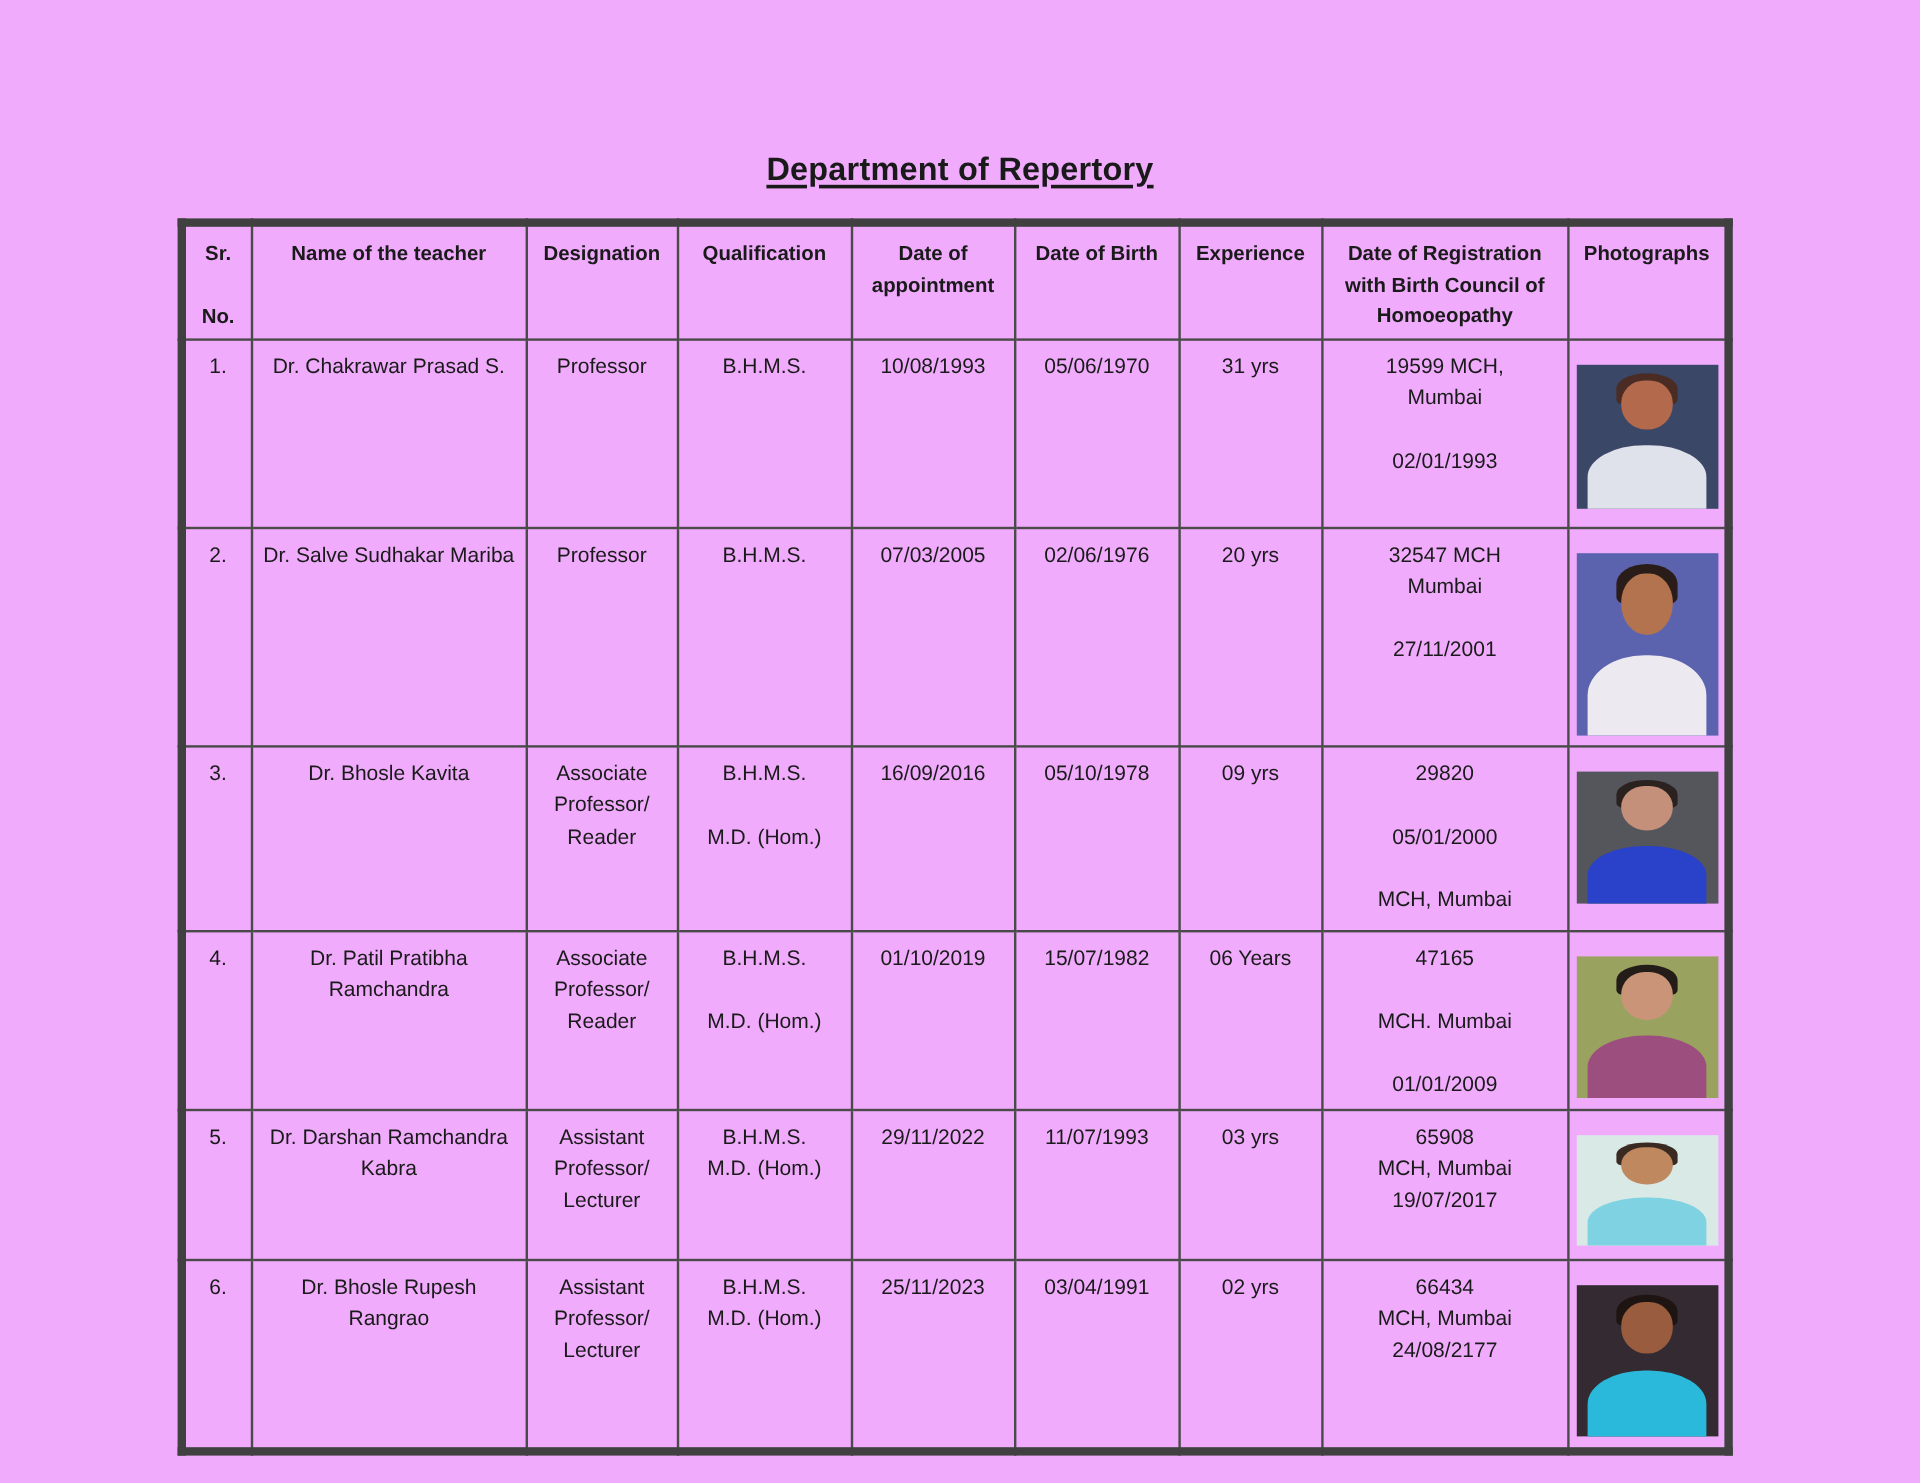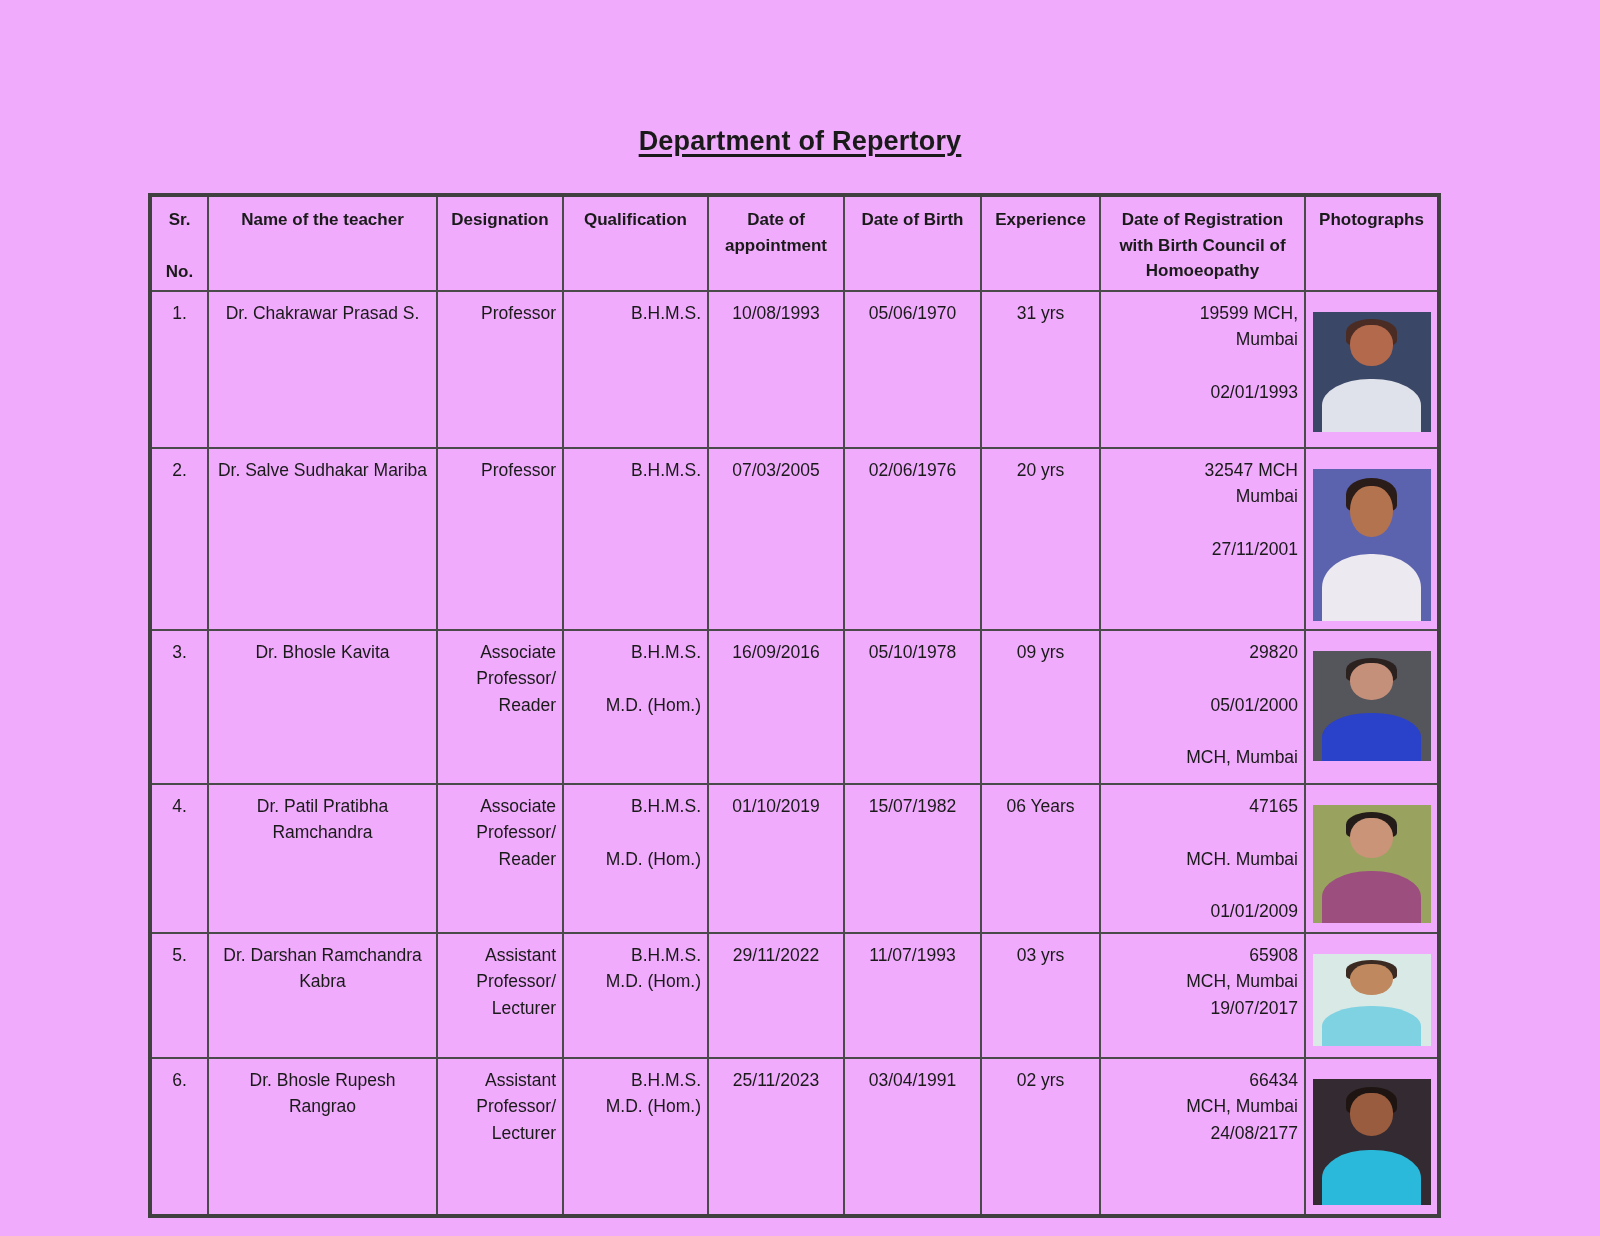--- a/index.html
+++ b/index.html
@@ -26,23 +26,23 @@
   }
   .doc-title span {
     text-decoration: underline;
     text-underline-offset: 4px;
     text-decoration-thickness: 2.5px;
   }
   table.faculty {
     border-collapse: collapse;
     table-layout: fixed;
     margin-left: 148px;
-    margin-top: 36px;
+    margin-top: 25px;
     width: 1290px;
-    border: 4px solid #404040;
+    border: 7px solid #404040;
   }
   table.faculty th, table.faculty td {
     border: 2px solid #4a4a4a;
     vertical-align: top;
     padding: 8px 6px 6px 6px;
     font-size: 17.5px;
     line-height: 1.5;
     text-align: center;
     overflow: hidden;
   }
@@ -62,21 +62,21 @@
   col.c-exp   { width: 119px; }
   col.c-reg   { width: 205px; }
   col.c-photo { width: 134px; }
 
   td.cell-name { text-align: left; padding-left: 12px; font-size: 18px; }
   td.cell-sr   { padding-top: 10px; }
   td.cell-photo { padding: 0; }
 
   .hdr-line + .hdr-line.gapped { margin-top: 26px; }
 
-  .line { min-height: 1.5em; text-align: right; }
+  .line { min-height: 1.5em; }
 
   
   tr.row-0 td { height: 141px; }
   tr.row-1 td { height: 166px; }
   tr.row-2 td { height: 138px; }
   tr.row-3 td { height: 133px; }
   tr.row-4 td { height: 109px; }
   tr.row-5 td { height: 141px; }
 
   

